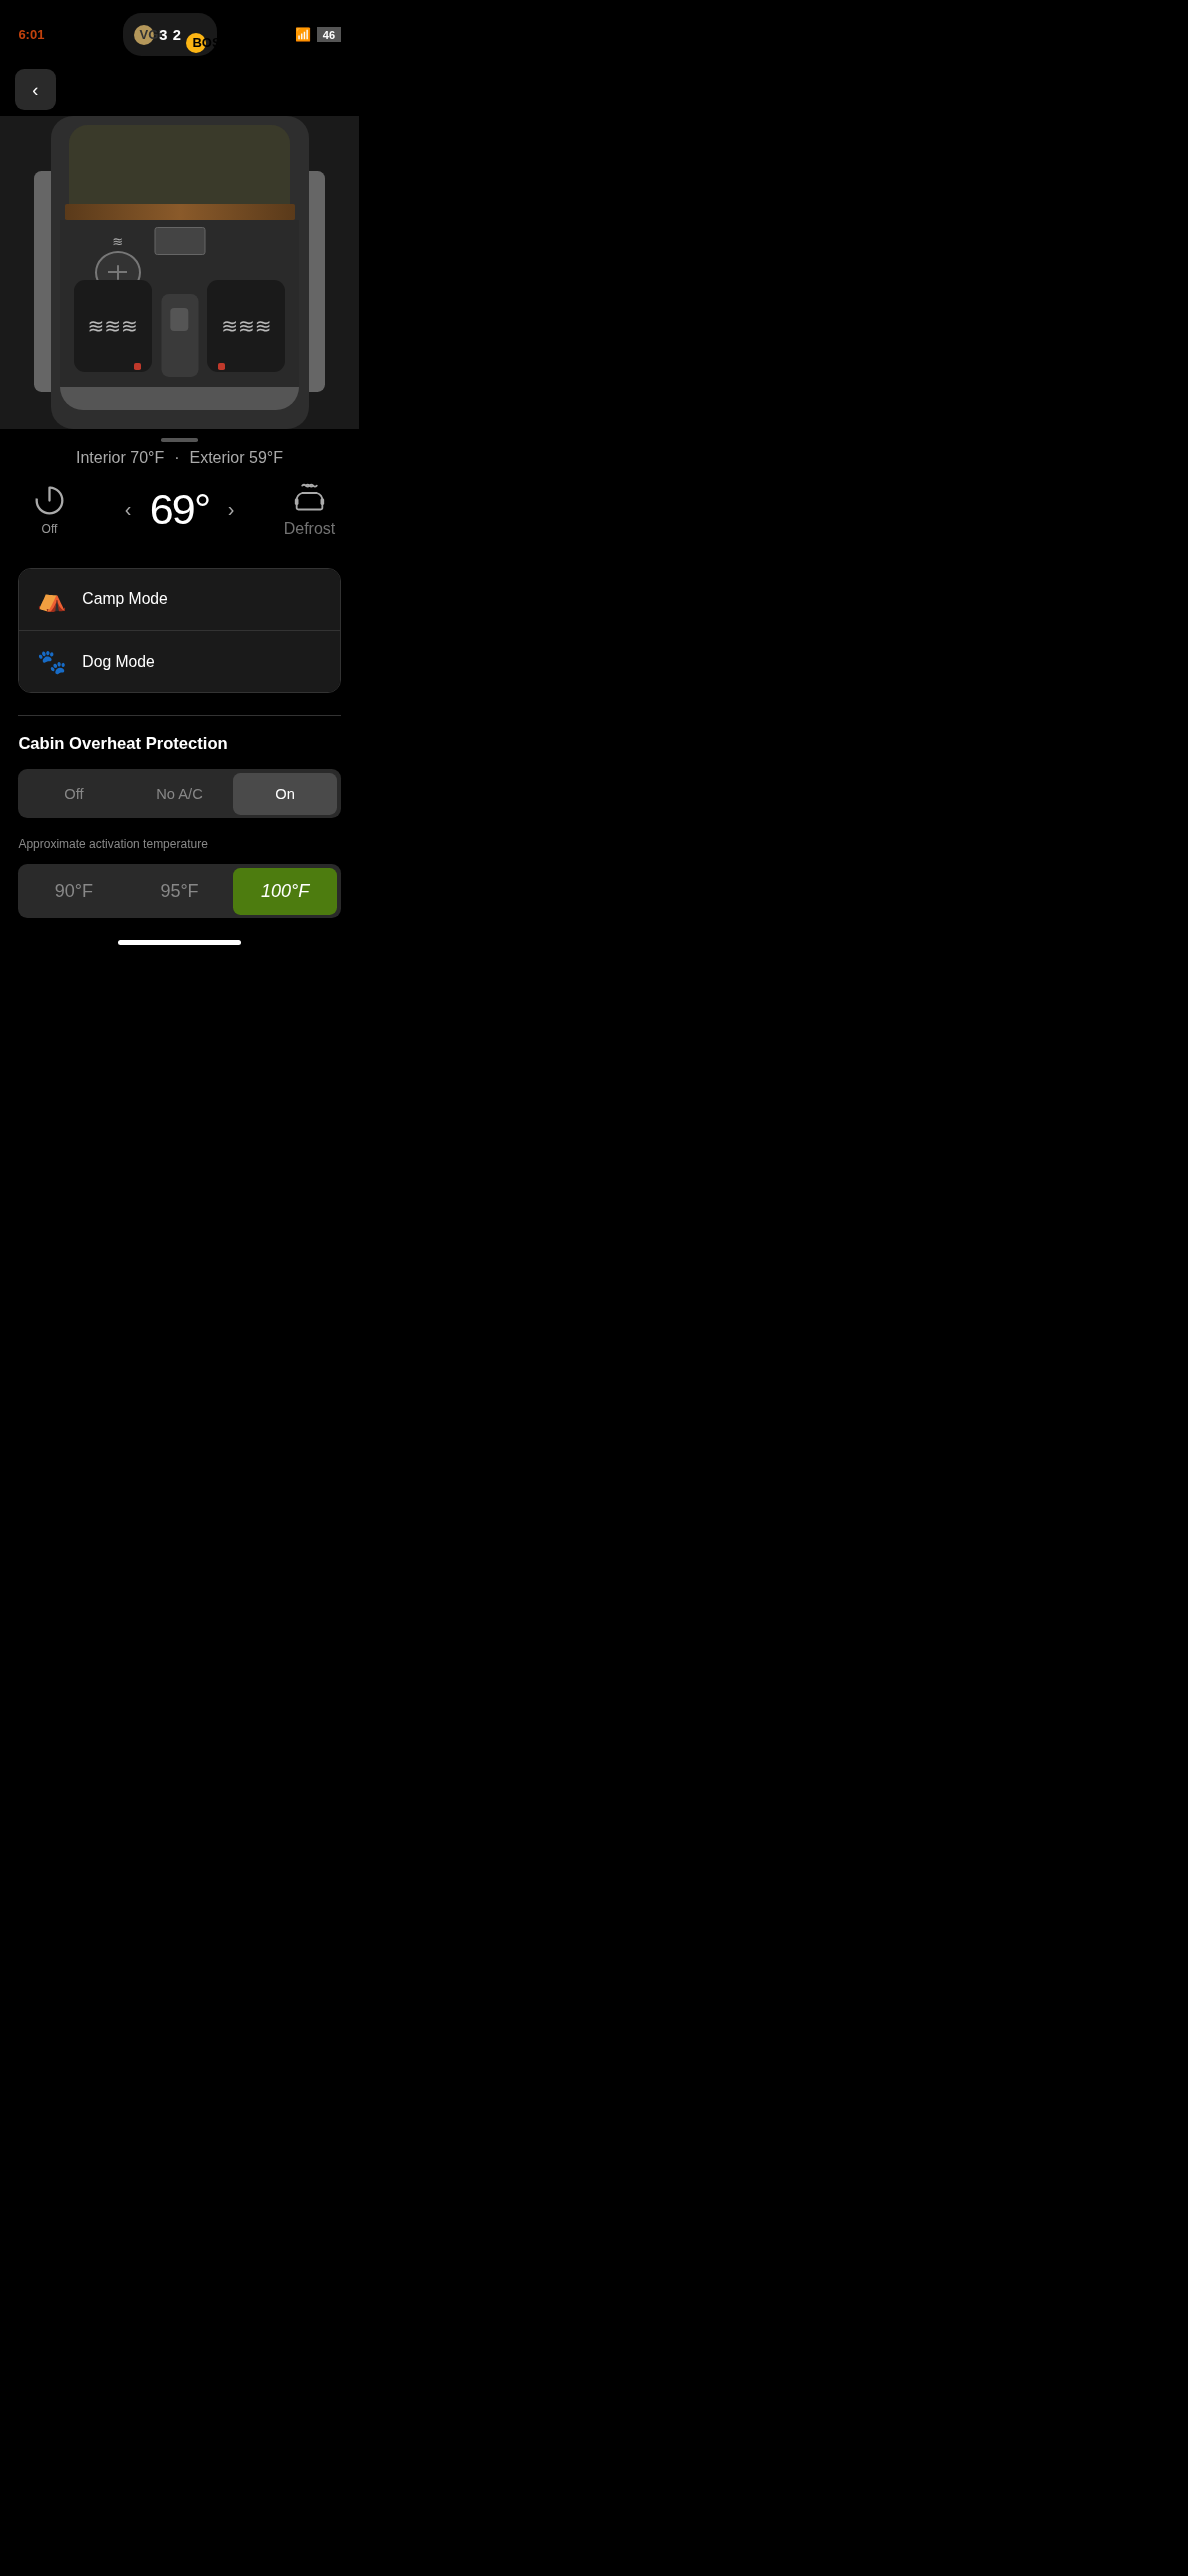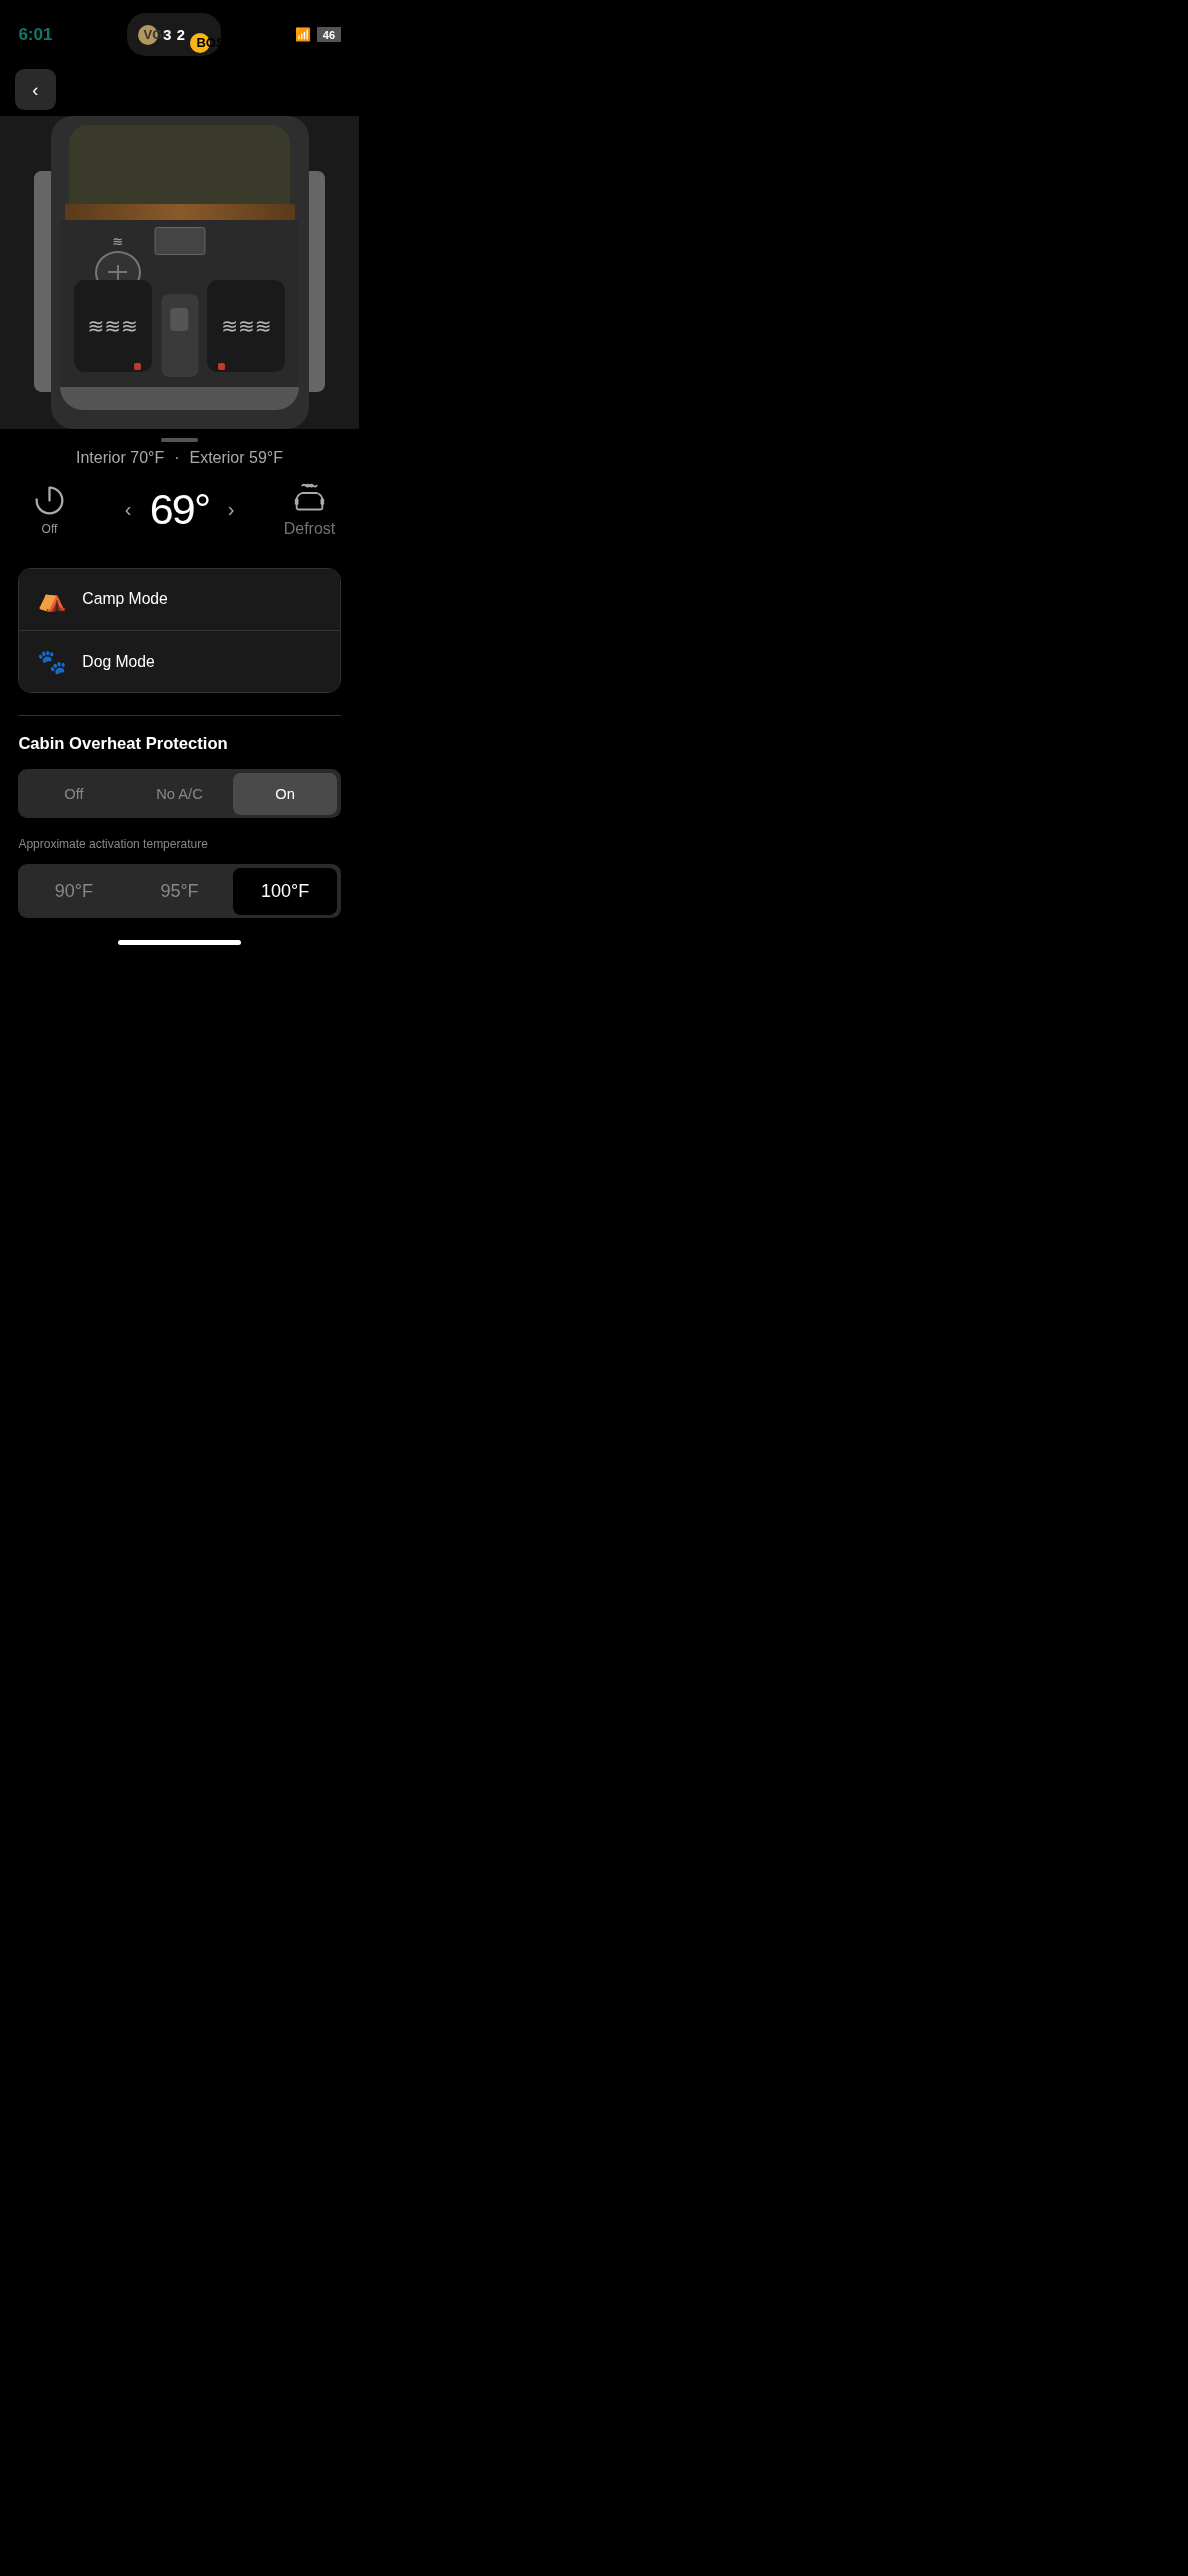--- a/index.html
+++ b/index.html
@@ -15,23 +15,23 @@
 
     
     .status-bar {
       display: flex;
       align-items: center;
       justify-content: space-between;
       padding: 13px 18.4px 7.4px;
       background: #000;
     }
     .status-time {
-      font-size: 17px;
+      font-size: 13px;
       font-weight: 600;
-      color: #0f766e;
+      color: #c2410c;
     }
     .status-center {
       display: flex;
       align-items: center;
       gap: 5.5px;
       background: #1a1a1a;
       border-radius: 18.4px;
       padding: 3.7px 11px;
     }
     .team-logo {
@@ -405,23 +405,24 @@
       flex: 1;
       padding: 13px 7.4px;
       text-align: center;
       border-radius: 7.4px;
       font-size: 18px;
       color: #888;
       cursor: pointer;
       background: transparent;
     }
     .temp-seg-btn.active {
-      background: #000000;
+      background: #4d7c0f;
       color: #fff;
       font-weight: 500;
+      font-style: italic;
     }
 
     
     .home-indicator {
       width: 123px;
       height: 4.6px;
       background: #fff;
       border-radius: 2.8px;
       margin: 18.4px auto 7.4px;
     }

